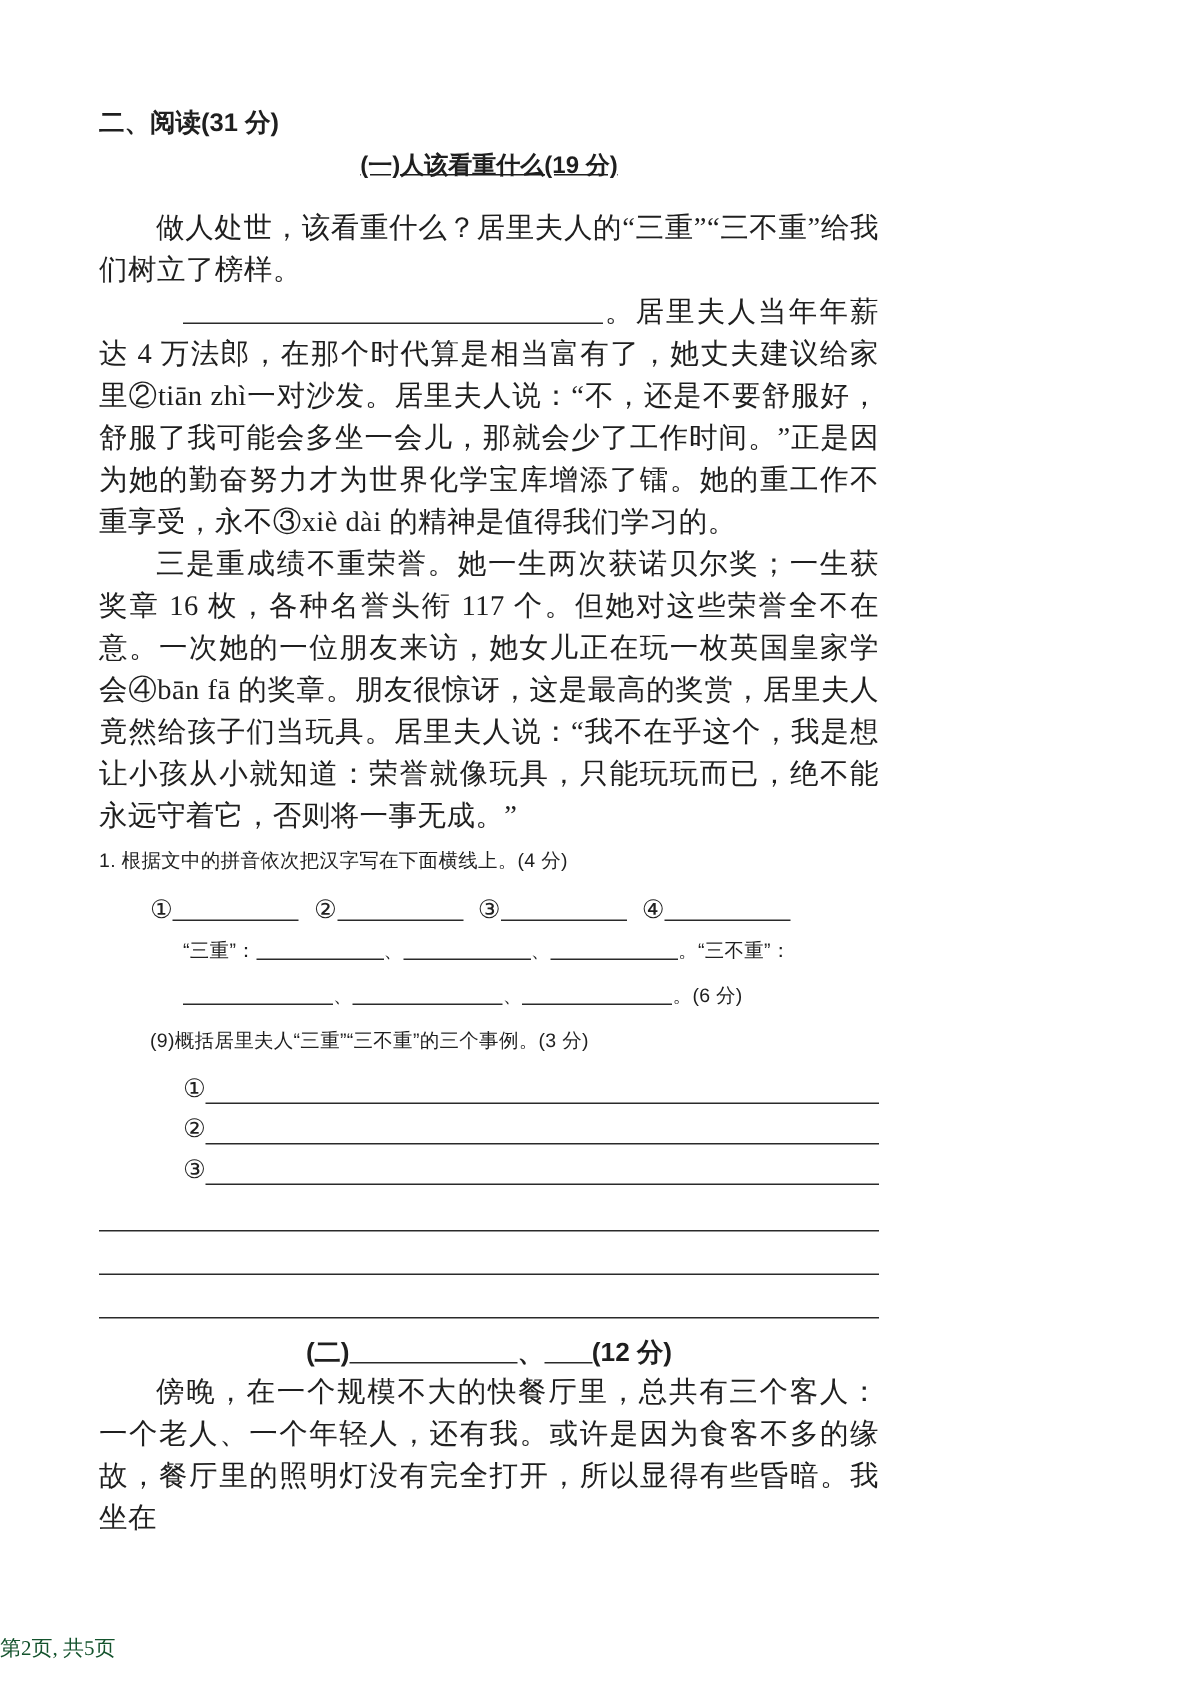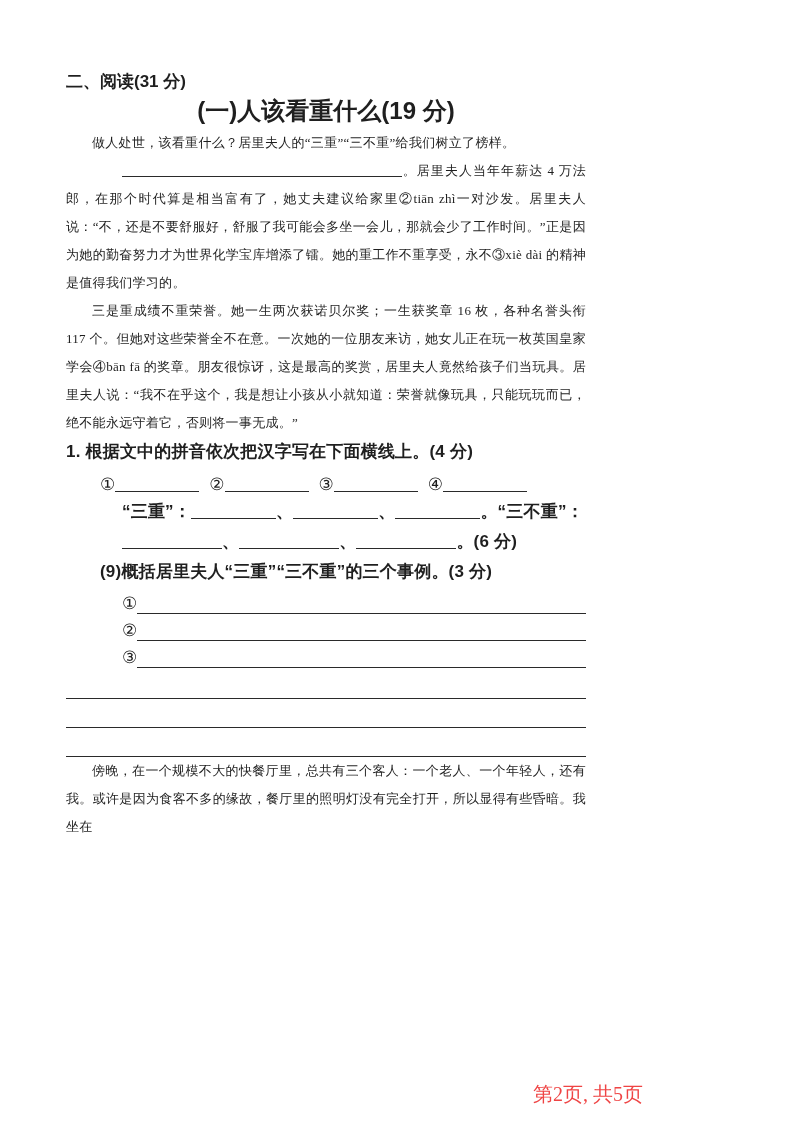--- a/index.html
+++ b/index.html
@@ -17,40 +17,41 @@
     overflow: hidden;
   }
   .sec-title {
     font-family: "Liberation Sans", "DejaVu Sans", sans-serif;
     font-weight: 700; font-size: 17px; line-height: 24px;
     margin-bottom: 4px;
   }
   .p-title {
     text-align: center;
     font-family: "Liberation Sans", "DejaVu Sans", sans-serif;
-    font-weight: 700; font-size: 24px; line-height: 26px;
-    margin-bottom: 5px;
+    font-weight: 700; font-size: 16px; line-height: 26px;
+    margin-bottom: 15px;
+    text-decoration: underline;
   }
   .para {
-    font-size: 13px; line-height: 28px;
+    font-size: 19px; line-height: 28px;
     text-align: justify;
     letter-spacing: 0.3px;
   }
   .indent { text-indent: 2em; }
   .p3 { text-indent: 56px; }
   .blank {
     display: inline-block;
     border-bottom: 1.6px solid #2a2a2a;
     height: 1.05em;
     vertical-align: baseline;
     margin-bottom: -2px;
   }
   .q {
     font-family: "Liberation Sans", "DejaVu Sans", sans-serif;
-    font-weight: 700; font-size: 17px; line-height: 30px;
+    font-weight: 400; font-size: 13px; line-height: 30px;
     letter-spacing: 0.2px;
   }
   .q1-blanks {
     display: flex; gap: 10px;
     padding-left: 34px;
     height: 28px; align-items: flex-end;
     font-size: 17px; font-weight: 400;
     margin-bottom: 2px;
   }
   .q1-item { white-space: nowrap; }
@@ -71,22 +72,22 @@
   .ans-line { height: 29px; border-bottom: 1.7px solid #2a2a2a; }
   .p2-title {
     margin-top: 8px;
     text-align: center;
     font-family: "Liberation Sans", "DejaVu Sans", sans-serif;
     font-weight: 700; font-size: 17.5px; line-height: 28px;
   }
   .p2-title .blank { border-bottom-width: 1.7px; }
   .footer {
     position: absolute; bottom: 14px; left: 0; right: 0;
-    text-align: right;
-    font-size: 20px; color: #ef4444;
+    text-align: left;
+    font-size: 14px; color: #14532d;
     font-weight: 400;
   }
 </style>
 </head>
 <body>
 
 <div class="page">
 
   <div class="sec-title">二、阅读(31 分)</div>
 
@@ -126,18 +127,19 @@
       <span class="blank-fill"></span>
   </div>
 
 
   <div class="ans-lines">
     <div class="ans-line"></div>
     <div class="ans-line"></div>
     <div class="ans-line"></div>
   </div>
 
+  <div class="p2-title"><span>(二)</span><span class="blank" style="width: 112px;"></span><span>、</span><span class="blank" style="width: 32px;"></span><span>(12 分)</span></div>
 
   <p class="para indent">傍晚，在一个规模不大的快餐厅里，总共有三个客人：一个老人、一个年轻人，还有我。或许是因为食客不多的缘故，餐厅里的照明灯没有完全打开，所以显得有些昏暗。我坐在</p>
 
   <div class="footer">第2页, 共5页</div>
 
 </div>
 
 </body></html>

